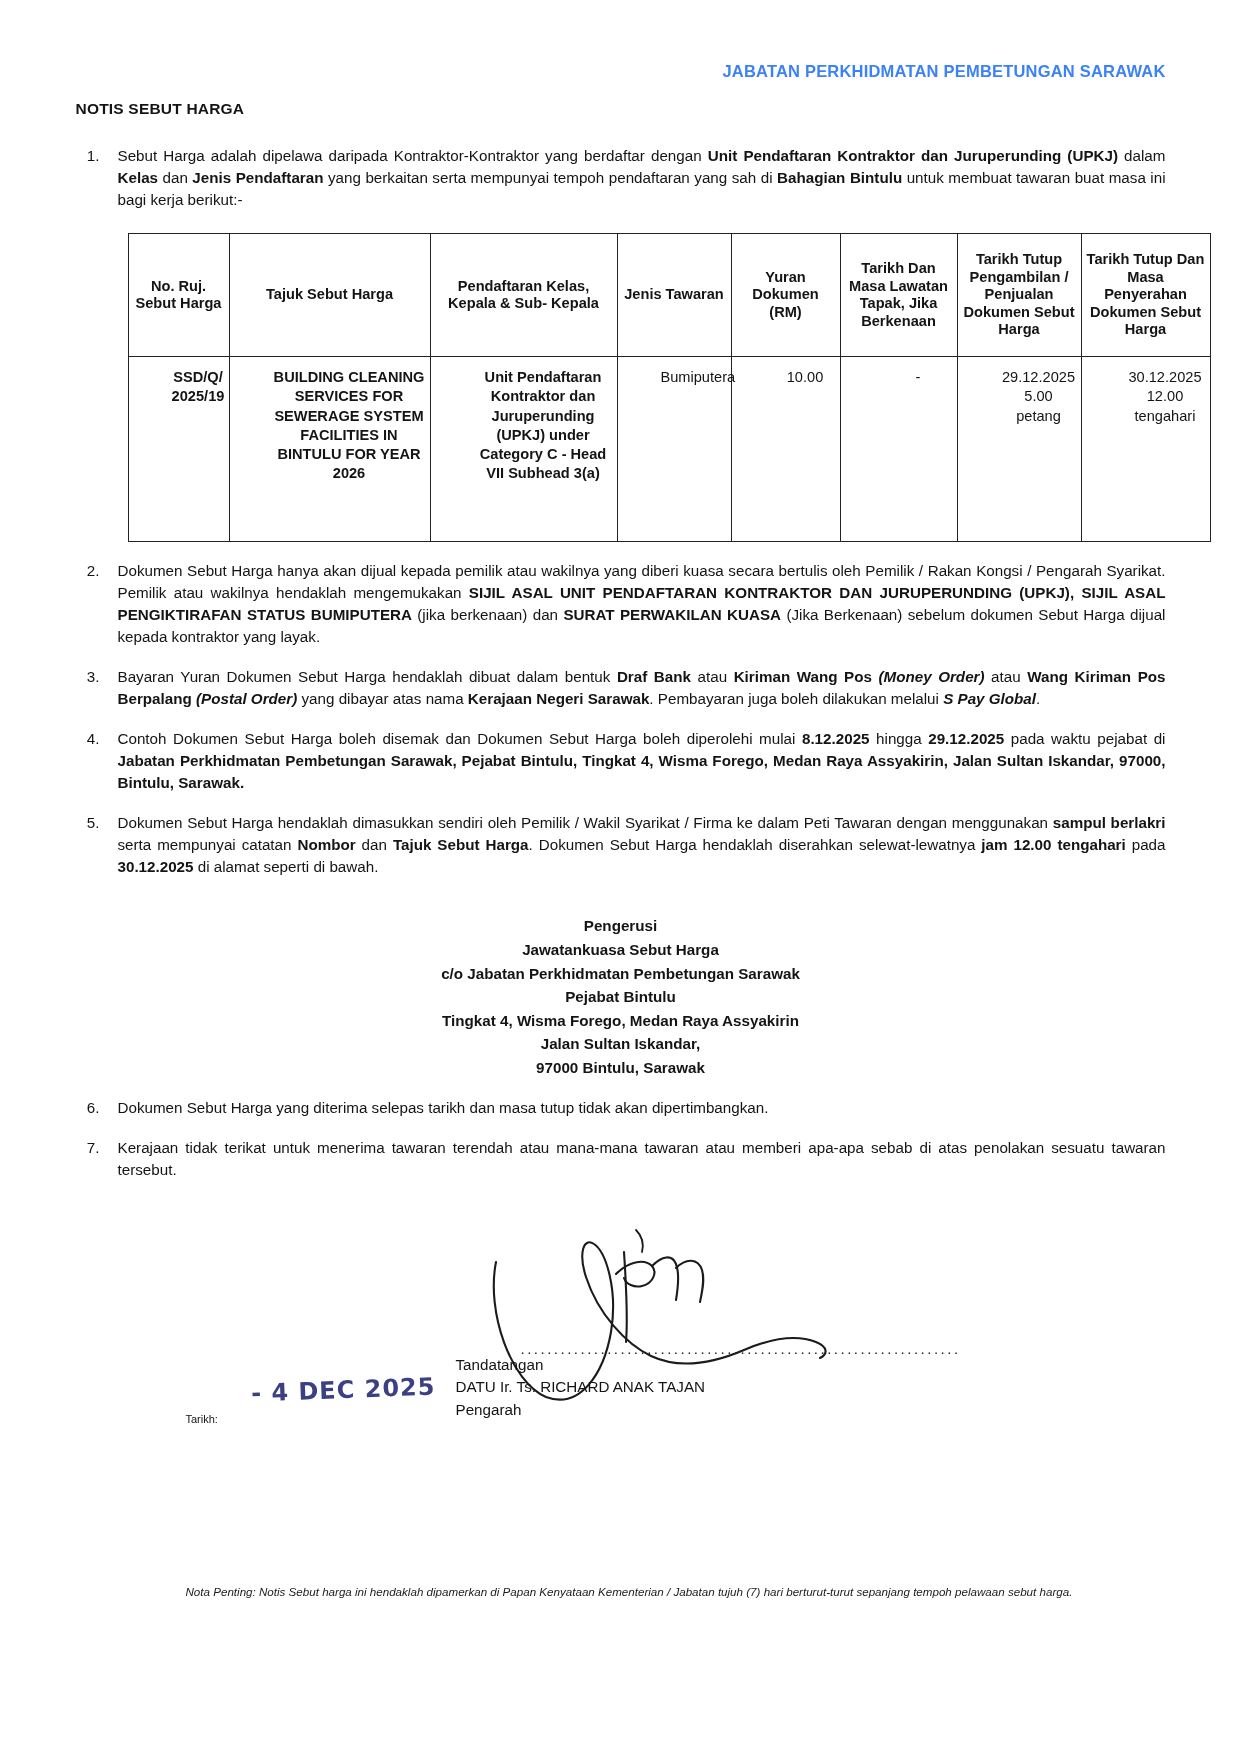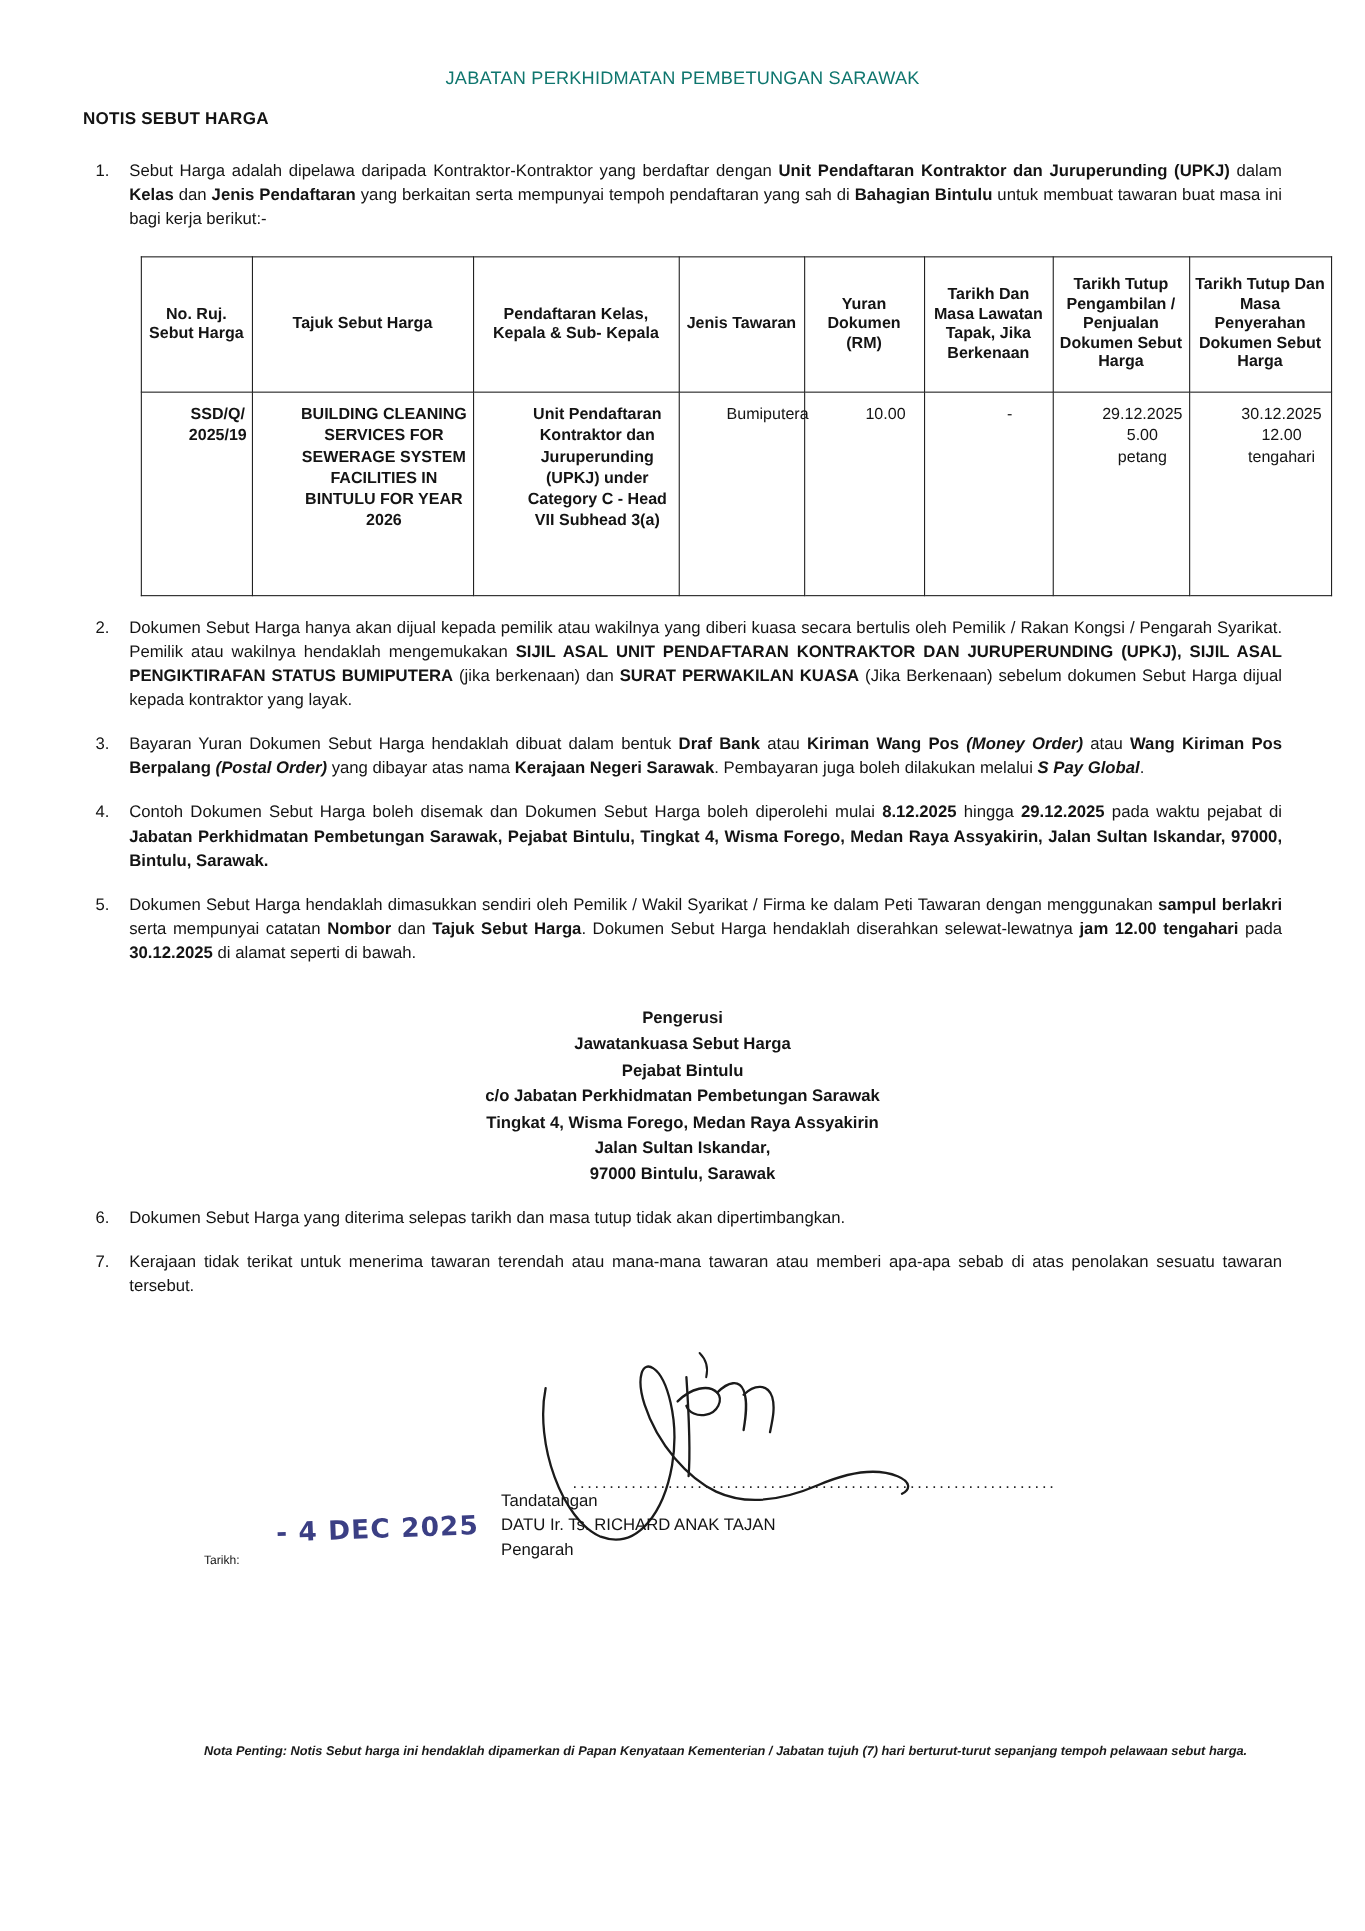--- a/index.html
+++ b/index.html
@@ -21,25 +21,25 @@
     padding: 0;
     box-sizing: border-box;
   }
   .sheet {
     position: relative;
     margin: 0 auto;
     width: 1090px;
     padding-top: 62px;
   }
   .hdr {
-    text-align: center;
+    text-align: right;
     font-size: 16.5px;
-    font-weight: normal;
+    font-weight: bold;
     letter-spacing: 0.2px;
-    color: #0f766e;
+    color: #3b82f6;
   }
   .hdr2 {
     font-size: 15.5px;
     font-weight: bold;
     margin-top: 19px;
     letter-spacing: 0.2px;
   }
   .clause {
     display: flex;
     margin-top: 18px;
@@ -157,21 +157,21 @@
     color: #2b2f7a;
     letter-spacing: 1px;
     transform: rotate(-2.2deg);
     opacity: 0.92;
   }
   .note {
     margin: 0 0 0 110px;
     padding-top: 18px;
     font-size: 11.6px;
     font-style: italic;
-    font-weight: bold;
+    font-weight: normal;
     color: #1a1a1a;
   }
   .foot-wrap {
     position: relative;
     height: 120px;
   }
 </style>
 </head>
 <body>
 
@@ -239,22 +239,22 @@
     <div class="clause">
       <div class="num">5.</div>
       <div class="body">
         Dokumen Sebut Harga hendaklah dimasukkan sendiri oleh Pemilik / Wakil Syarikat / Firma ke dalam Peti Tawaran dengan menggunakan <b>sampul berlakri</b> serta mempunyai catatan <b>Nombor</b> dan <b>Tajuk Sebut Harga</b>. Dokumen Sebut Harga hendaklah diserahkan selewat-lewatnya <b>jam 12.00 tengahari</b> pada <b>30.12.2025</b> di alamat seperti di bawah.
       </div>
     </div>
 
     <div class="center-block">
       <div>Pengerusi</div>
       <div>Jawatankuasa Sebut Harga</div>
+      <div>c/o Jabatan Perkhidmatan Pembetungan Sarawak</div>
       <div>Pejabat Bintulu</div>
-      <div>c/o Jabatan Perkhidmatan Pembetungan Sarawak</div>
       <div>Tingkat 4, Wisma Forego, Medan Raya Assyakirin</div>
       <div>Jalan Sultan Iskandar,</div>
       <div>97000 Bintulu, Sarawak</div>
     </div>
 
     <div class="clause">
       <div class="num">6.</div>
       <div class="body">Dokumen Sebut Harga yang diterima selepas tarikh dan masa tutup tidak akan dipertimbangkan.</div>
     </div>
 

